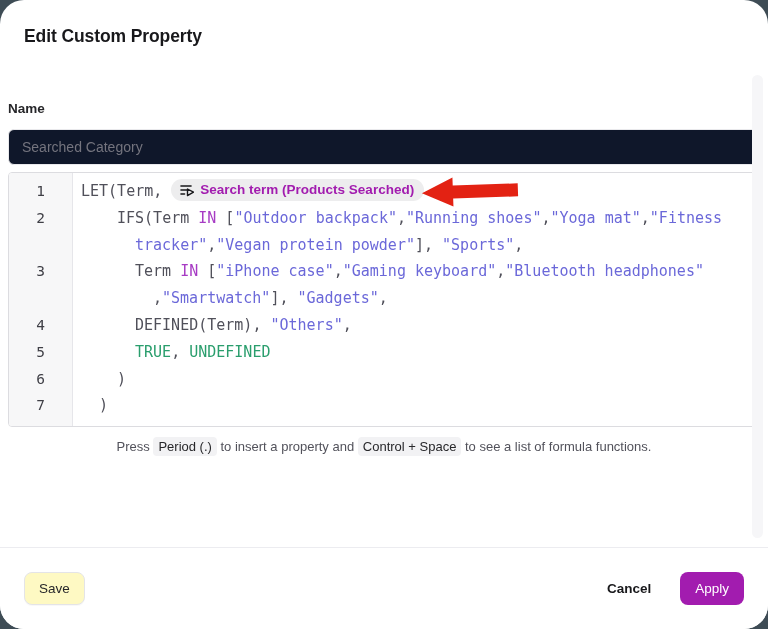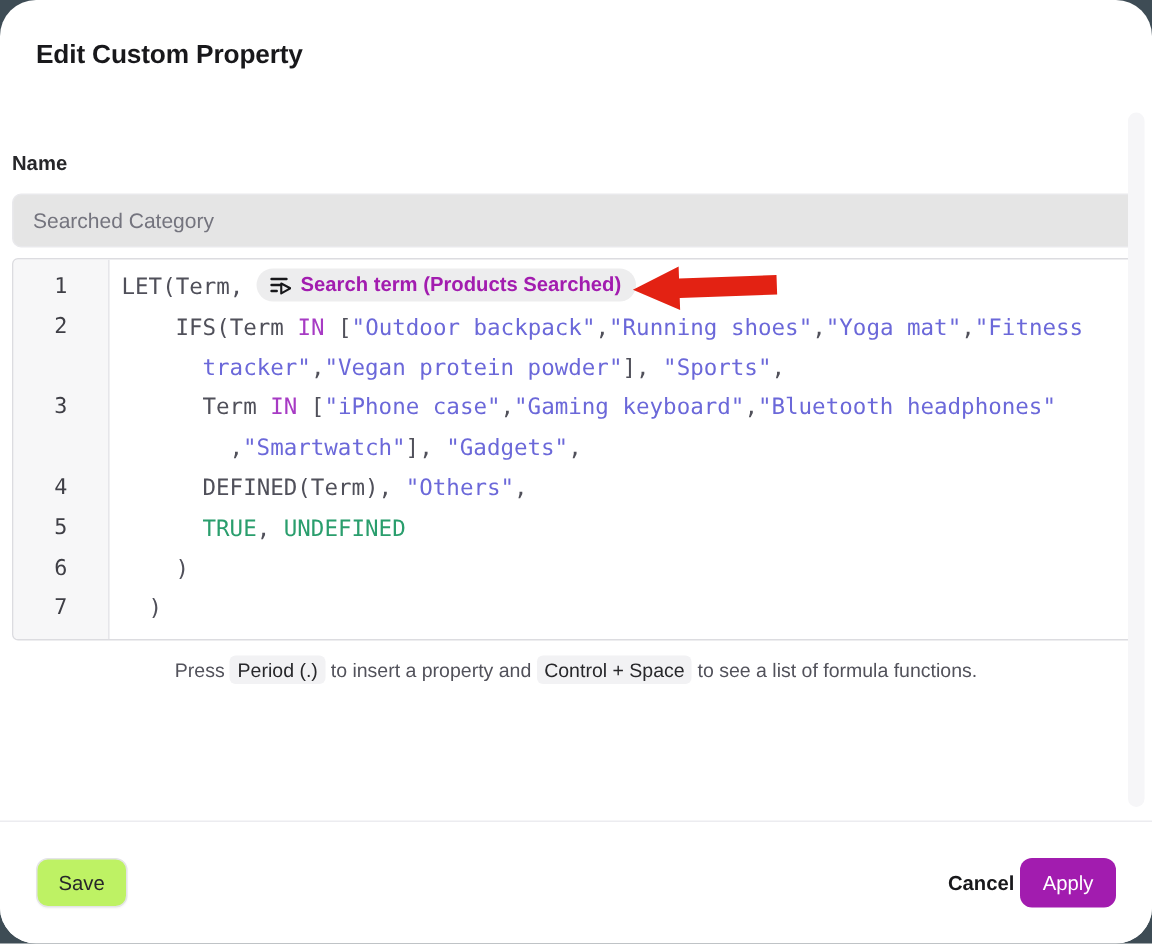--- a/index.html
+++ b/index.html
@@ -14,21 +14,21 @@
     position:absolute;inset:0;background:#ffffff;border-radius:24px;
     overflow:hidden;
   }
   .header{padding:26px 24px 0;}
   .title{font-size:17.5px;font-weight:700;color:#18181b;letter-spacing:-0.1px;}
   .content{padding:0 8px;position:relative;}
   .field-label{font-size:13.5px;font-weight:700;color:#27272a;}
   .name-label{margin-top:54px;}
   .name-input{
     margin-top:13px;height:36px;box-sizing:border-box;width:100%;
-    background:#e5e5e5;border:1px solid #e9e9ec;border-radius:6px;
+    background:#0f172a;border:1px solid #e9e9ec;border-radius:6px;
     display:flex;align-items:center;padding:0 13px;
     font-size:14px;color:#74747e;
   }
   .formula-row{margin-top:29px;display:flex;align-items:center;justify-content:space-between;height:32px;}
   .formula-label-wrap{display:flex;align-items:center;gap:7px;}
   .info-icon{
     width:15px;height:15px;border:1.3px solid #a5a5ad;border-radius:50%;
     color:#8a8a93;font-size:10px;font-weight:600;display:flex;align-items:center;justify-content:center;
     font-family:"Liberation Serif", serif;font-style:italic;
   }
@@ -77,27 +77,27 @@
   .footer{
     position:absolute;left:0;right:0;bottom:0;height:82px;
     border-top:1px solid #ececf0;display:flex;align-items:center;padding:0 24px;
     box-sizing:border-box;background:#fff;
   }
   .btn{
     height:33px;display:inline-flex;align-items:center;justify-content:center;
     border-radius:8px;font-size:13.5px;font-weight:500;cursor:pointer;box-sizing:border-box;
   }
   .btn-secondary{
-    background:#bef264;border:1px solid #e4e4e7;color:#27272a;padding:0 14px;
+    background:#fef9c3;border:1px solid #e4e4e7;color:#27272a;padding:0 14px;
     box-shadow:0 1px 1px rgba(0,0,0,0.03);
   }
   .btn-ghost{border:none;background:transparent;color:#18181b;font-weight:600;padding:0 4px;}
   .btn-primary{border:none;color:#ffffff;padding:0 15px;font-weight:500;}
   .footer-spacer{flex:1;}
-  .cancel-gap{}
+  .cancel-gap{margin-right:25px;}
 </style>
 <style>.tok-d{color:#50505a;}.tok-s{color:#6b68d9;}.tok-k{color:#a73bc4;}.tok-g{color:#2a9e6d;}</style></head>
 <body style="background: rgb(62, 76, 85);">
 
 <div class="modal">
 
   <div class="header">
     <div class="title">Edit Custom Property</div>
   </div>
 

